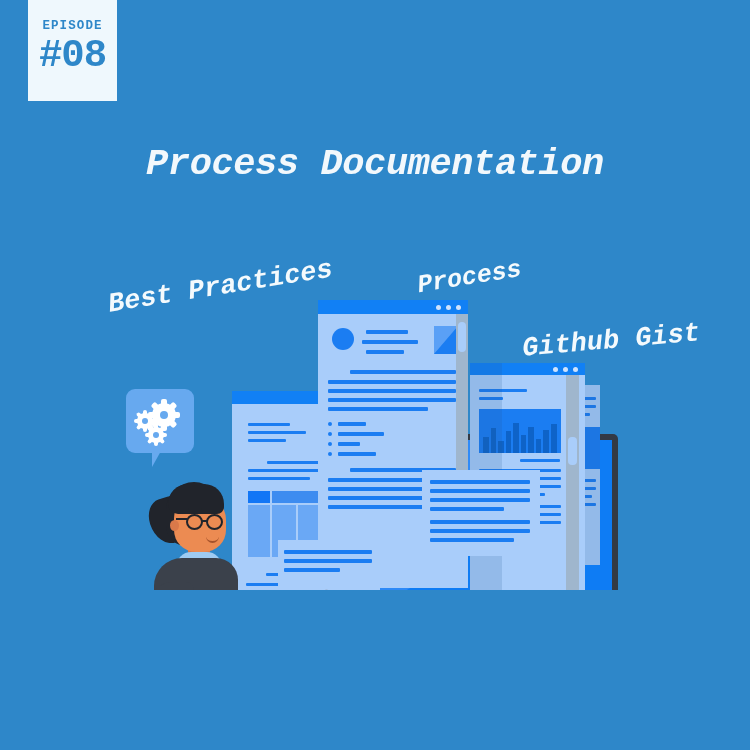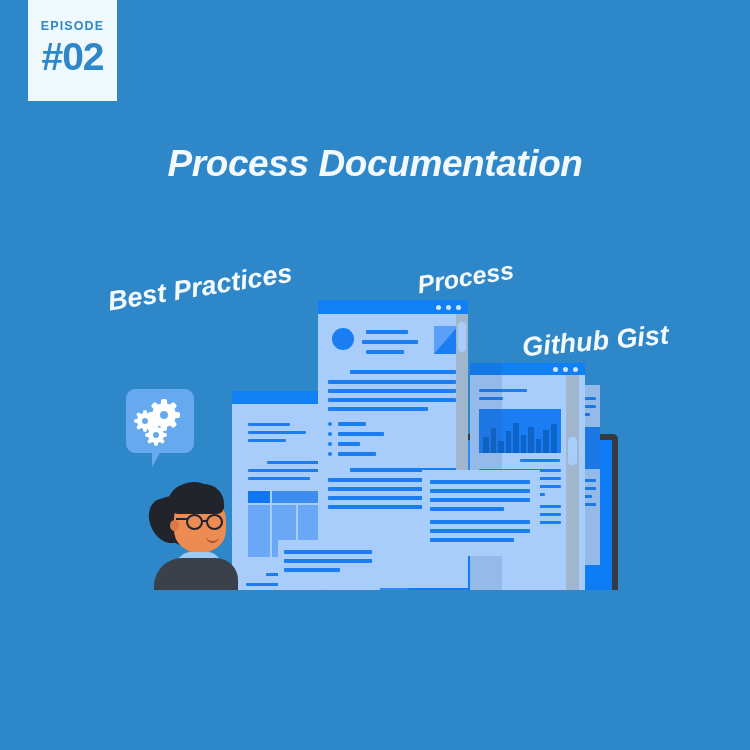--- a/index.html
+++ b/index.html
@@ -6,21 +6,21 @@
     margin: 0;
     padding: 0;
     background: #2e87c9;
   }
   #stage {
     position: relative;
     width: 750px;
     height: 590px;
     overflow: hidden;
     background: #2e87c9;
-    font-family: Liberation Sans, sans-serif;
+    font-family: Liberation Mono, monospace;
   }
 
   
   .episode-badge {
     position: absolute;
     left: 28px;
     top: 0;
     width: 89px;
     height: 101px;
     background: #eff8fd;
@@ -280,21 +280,21 @@
 </style>
 </head>
 <body style="background: rgb(46, 135, 201);">
 
 <div id="stage" style="background: rgb(46, 135, 201);">
 
   <div class="ground-shadow"></div>
 
   <div class="episode-badge">
     <div class="episode-kicker">EPISODE</div>
-    <div class="episode-number">#02</div>
+    <div class="episode-number">#08</div>
   </div>
 
   <div class="main-title">Process Documentation</div>
 
   <div class="label-tag label-best">Best Practices</div>
   <div class="label-tag label-process">Process</div>
   <div class="label-tag label-gist">Github Gist</div>
 
   <div class="laptop">
     <div class="laptop-bezel">

